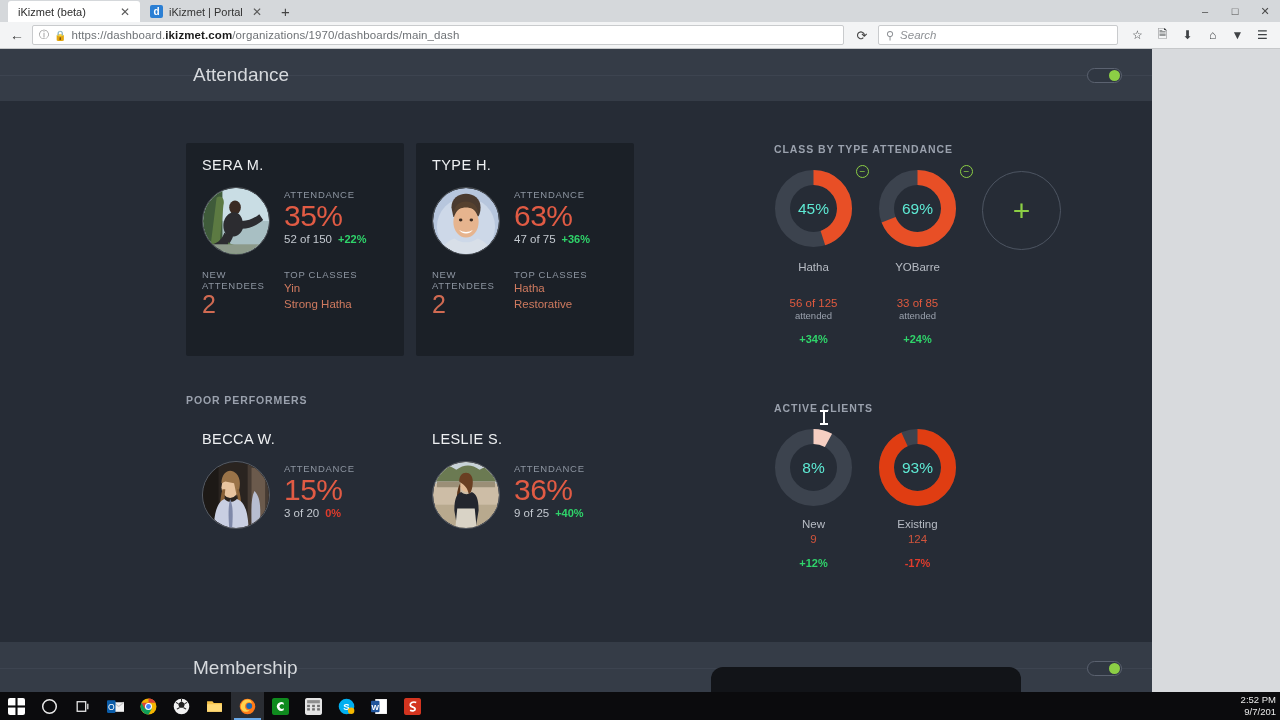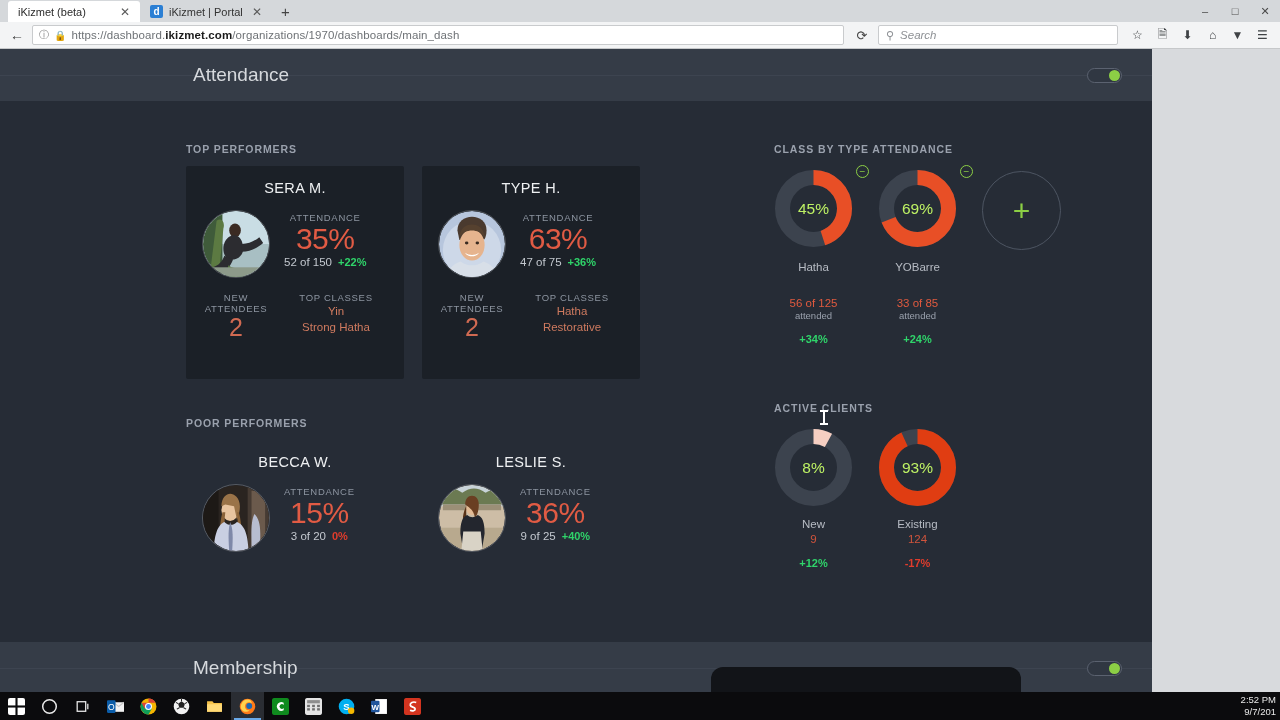--- a/index.html
+++ b/index.html
@@ -91,21 +91,21 @@
   .grid { display: flex; padding: 0 30px 0 186px; gap: 0; }
   .col-left { width: 588px; }
   .col-right { flex: 1; padding-left: 0; }
 
   .sec-label {
     font-size: 10.5px; font-weight: bold; letter-spacing: .9px;
     color: #9aa1ad; text-transform: uppercase; margin-bottom: 11px;
   }
 
   
-  .cards { display: flex; gap: 18px; text-align: center; }
+  .cards { display: flex; gap: 12px; }
   .pcard { width: 218px; padding: 14px 16px 16px; }
   .pcard.boxed { background: #1b2027; border-radius: 2px; height: 213px; }
   .pcard .pname { font-size: 14.5px; color: #eef0f2; letter-spacing: .4px; margin-bottom: 14px; }
   .prow { display: flex; gap: 14px; }
   .avatar {
     width: 68px; height: 68px; border-radius: 50%; overflow: hidden; flex: none;
     border: 1px solid rgba(255,255,255,.22); position: relative;
   }
   .avatar svg { display: block; width: 100%; height: 100%; }
   .pstats { padding-top: 2px; }
@@ -122,21 +122,21 @@
   .newcount { font-size: 25px; color: #d06a52; line-height: 1.1; }
   .class-item { font-size: 11.5px; color: #cf7a5f; line-height: 1.42; }
 
   
   .donut-row { display: flex; gap: 25px; }
   .donut-col { width: 79px; text-align: center; position: relative; }
   .donut-wrap { position: relative; width: 79px; height: 79px; }
   .donut-wrap svg { display: block; }
   .donut-val {
     position: absolute; inset: 0; display: flex; align-items: center; justify-content: center;
-    font-size: 15.5px; color: #bef264;
+    font-size: 15.5px; color: #5eead4;
   }
   .minus-btn {
     position: absolute; right: -16px; top: -4px; width: 13px; height: 13px; border-radius: 50%;
     border: 1px solid #8ccf45; color: #8ccf45; font-size: 10px; line-height: 11px; text-align: center;
   }
   .donut-name { font-size: 11.5px; color: #b7bcc4; margin-top: 13px; }
   .donut-sub { font-size: 11.5px; color: #e05a3f; margin-top: 24px; white-space: nowrap; }
   .donut-sub2 { font-size: 9.5px; color: #9aa1ad; margin-top: 1px; }
   .donut-delta { font-size: 11px; font-weight: bold; margin-top: 12px; }
   .add-circle {
@@ -239,21 +239,20 @@
           <div class="knob"></div>
         </div>
     </div>
 
     <div class="band"></div>
 
     <div class="dash-body">
       <div class="grid">
 
         <div class="col-left">
-          <div class="sec-label">TOP PERFORMERS</div>
 
           <div class="cards">
 
             <div class="pcard boxed">
               <div class="pname">SERA M.</div>
               <div class="prow">
                 <div class="avatar">
                   <svg viewBox="0 0 68 68">
                     <defs>
                         <clipPath id="c1">

